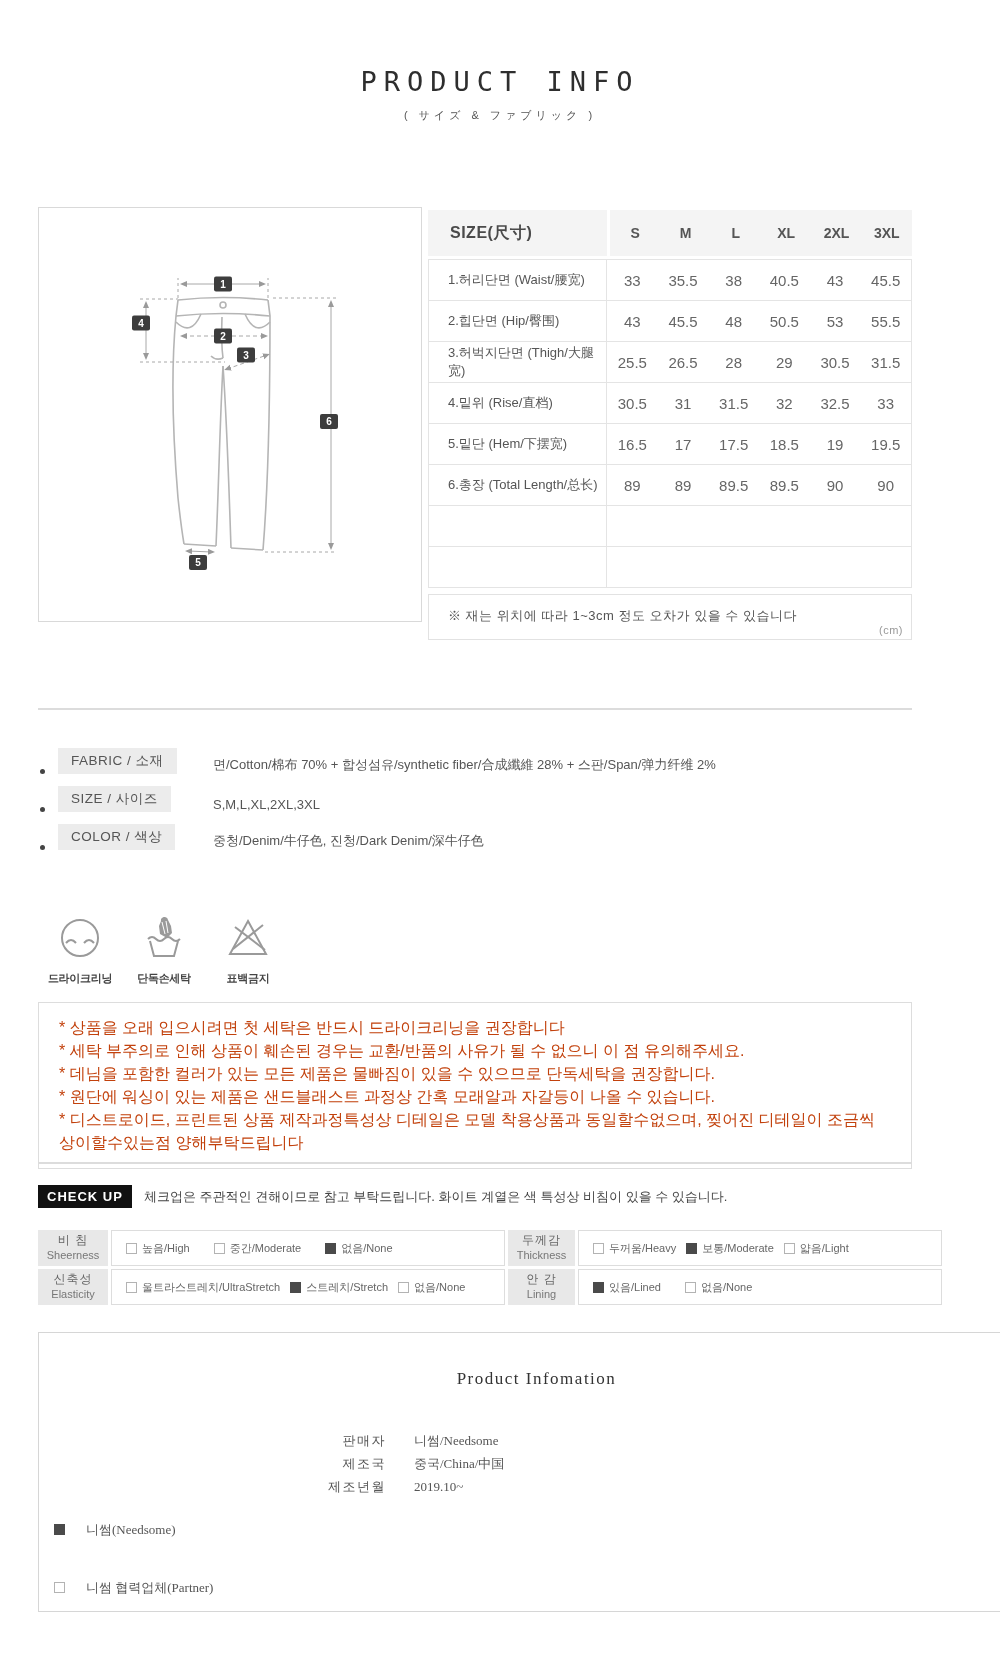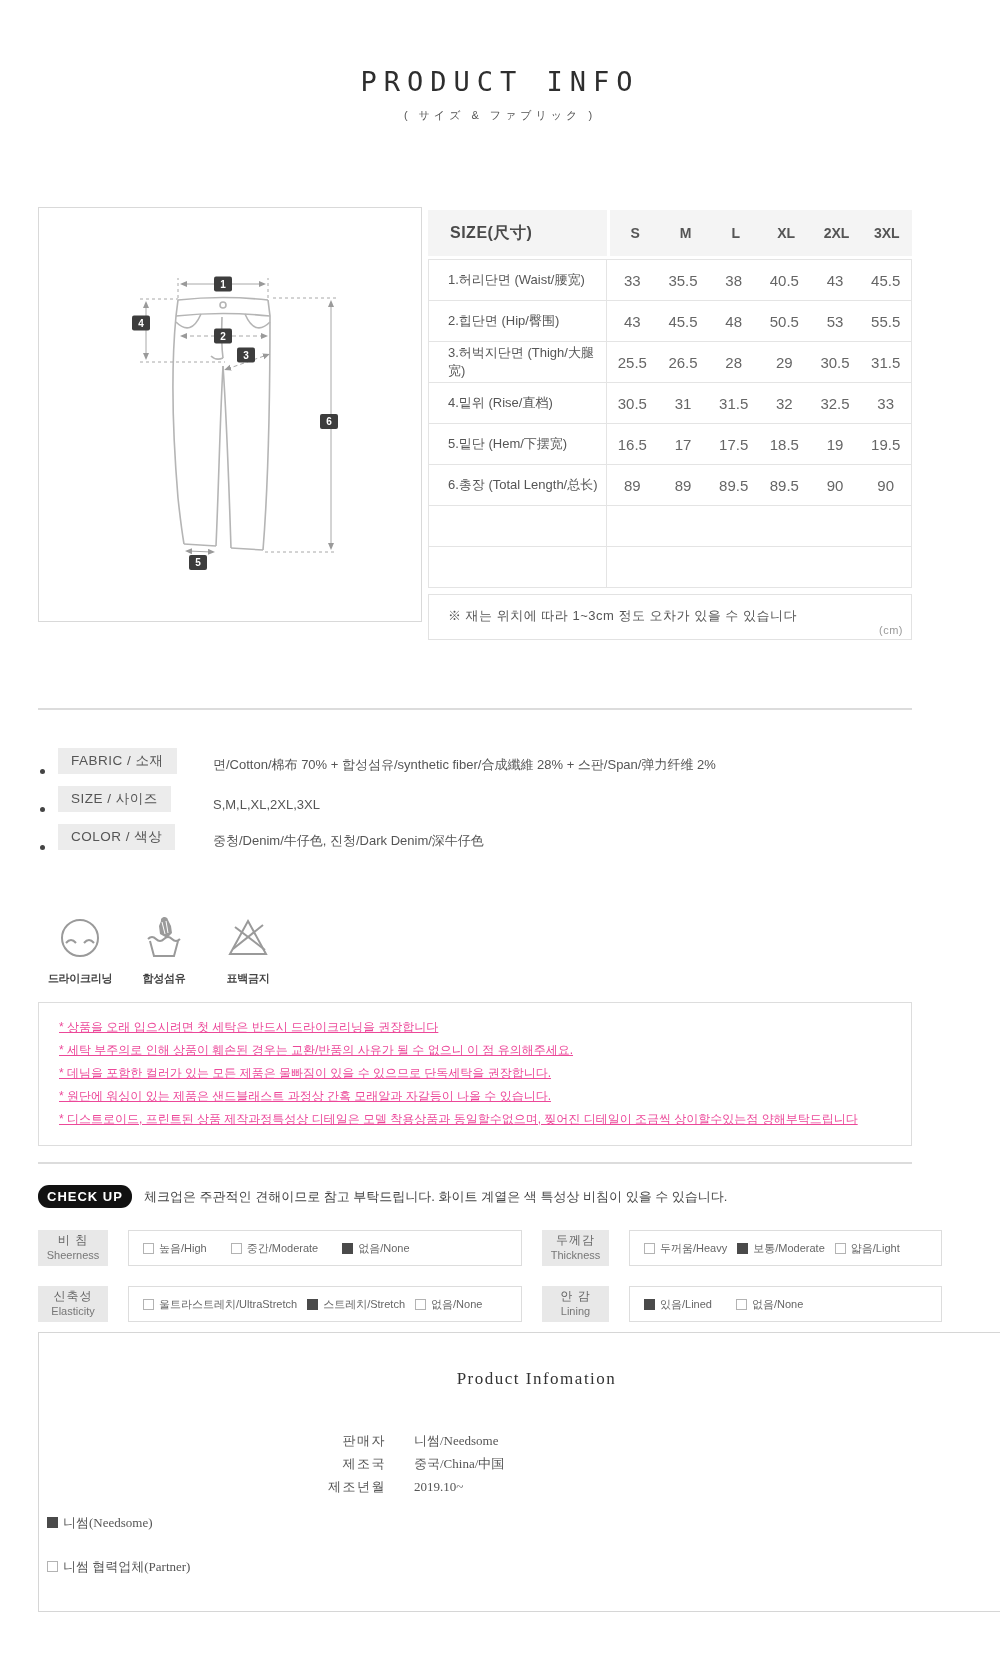--- a/index.html
+++ b/index.html
@@ -38,45 +38,45 @@
   .detail-label{background:#ececec;padding:4px 13px;font-size:13.5px;color:#555;letter-spacing:.5px;white-space:nowrap;}
   .detail-value{position:absolute;left:175px;font-size:13px;color:#555;white-space:nowrap;}
 
   
   .wash-icons{position:absolute;left:38px;top:914px;display:flex;}
   .wash-item{width:84px;text-align:center;}
   .wash-label{margin-top:7px;font-size:11px;font-weight:bold;color:#444;letter-spacing:-.3px;}
 
   
   .notes-box{position:absolute;left:38px;top:1002px;width:874px;box-sizing:border-box;border:1px solid #ddd;padding:13px 20px 14px 20px;}
-  .note-line{font-size:12px;color:#ec4899;line-height:23px;text-decoration:underline;}
+  .note-line{font-size:16px;color:#c2410c;line-height:23px;}
 
   
   .checkup-head{position:absolute;left:38px;top:1185px;display:flex;align-items:center;}
-  .badge{background:#111;color:#fff;font-weight:bold;font-size:13px;padding:4px 9px;letter-spacing:1px;margin-right:12px;border-radius:11px;}
+  .badge{background:#111;color:#fff;font-weight:bold;font-size:13px;padding:4px 9px;letter-spacing:1px;margin-right:12px;}
   .checkup-desc{font-size:13px;color:#444;}
-  .check-table{position:absolute;left:38px;top:1230px;width:904px;display:grid;grid-template-columns:70px 394px 67px 1fr;grid-auto-rows:36px;gap:20px;}
+  .check-table{position:absolute;left:38px;top:1230px;width:904px;display:grid;grid-template-columns:70px 394px 67px 1fr;grid-auto-rows:36px;gap:3px;}
   .ct-label{background:#e8e8e8;display:flex;flex-direction:column;align-items:center;justify-content:center;font-size:12px;color:#666;line-height:15px;letter-spacing:1px;}
   .ct-label .en{font-size:11px;color:#777;letter-spacing:0;}
   .ct-cell{border:1px solid #ddd;display:flex;align-items:center;padding-left:14px;box-sizing:border-box;}
   .opt{display:inline-flex;align-items:center;margin-right:24px;}
   .tight .opt{margin-right:10px;}
   .cb{width:9px;height:9px;border:1px solid #b3b3b3;background:#fff;margin-right:5px;flex:none;}
   .cb.on{background:#4a4a4a;border-color:#4a4a4a;}
   .opt-label{font-size:11px;color:#666;white-space:nowrap;}
 
   
   .product-box{position:absolute;left:38px;top:1332px;width:997px;height:280px;border:1px solid #d6d6d6;box-sizing:border-box;font-family:"Liberation Serif",serif;}
   .pi-title{text-align:center;margin-top:36px;font-size:17px;letter-spacing:1.5px;color:#333;}
   .pi-rows{margin-top:40px;}
   .pi-row{display:flex;line-height:23px;}
   .pi-label{width:375px;text-align:right;padding-right:28px;box-sizing:border-box;font-size:13px;color:#555;letter-spacing:1.5px;flex:none;}
   .pi-value{font-size:13px;color:#555;}
   .pi-opts{display:flex;flex-direction:column;gap:5px;padding-top:5px;}
-  .pi-opts .opt{margin:8px;}
+  .pi-opts .opt{margin:15px;gap:16px;}
   .pi-opts .opt-label{font-size:13px;color:#555;font-family:"Liberation Serif",serif;}
 </style>
 </head>
 <body>
 
 <div class="page">
 
   <div class="hdr">
     <div class="title">PRODUCT INFO</div>
     <div class="subtitle">( サイズ &amp; ファブリック )</div>
@@ -302,21 +302,21 @@
     </div>
     <div class="wash-item">
       <svg width="46" height="46" viewBox="0 0 46 46">
         <g stroke="#9a9a9a" stroke-width="2" fill="none">
           <path d="M7,25 Q11,21 15,25 T23,25 T31,25 T39,25"></path>
           <path d="M9,27 L13,42 L33,42 L37,27"></path>
         </g>
         <path d="M20,7 C19,3 26,1 27,6 L30,12 L31,19 L26,24 L19,20 L18,12 Z" fill="#9a9a9a"></path>
         <path d="M21,8 L24,20 M25,7 L27,19" stroke="#fff" stroke-width="1"></path>
       </svg>
-      <div class="wash-label">합성섬유</div>
+      <div class="wash-label">단독손세탁</div>
     </div>
     <div class="wash-item">
       <svg width="46" height="46" viewBox="0 0 46 46">
         <g stroke="#9a9a9a" stroke-width="2" fill="none">
           <path d="M23,7 L41,40 L5,40 Z"></path>
           <path d="M8,35 L38,11"></path>
           <path d="M10,13 L40,36"></path>
         </g>
       </svg>
       <div class="wash-label">표백금지</div>

